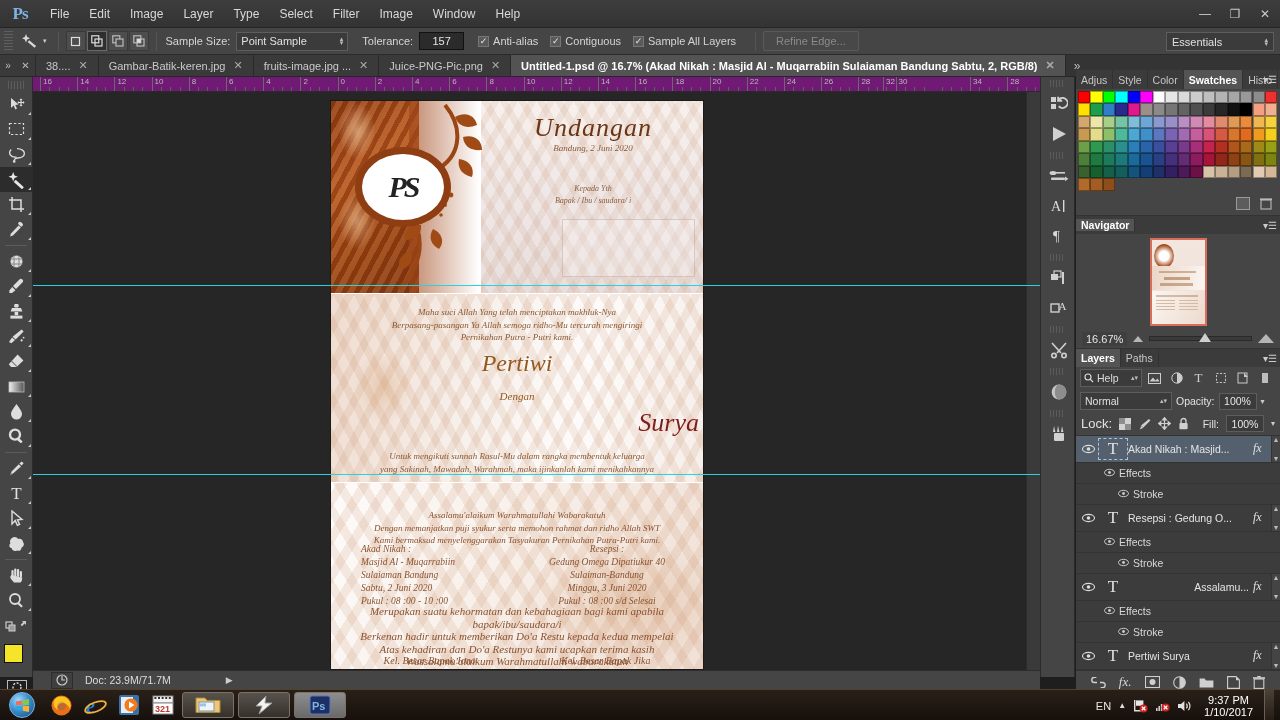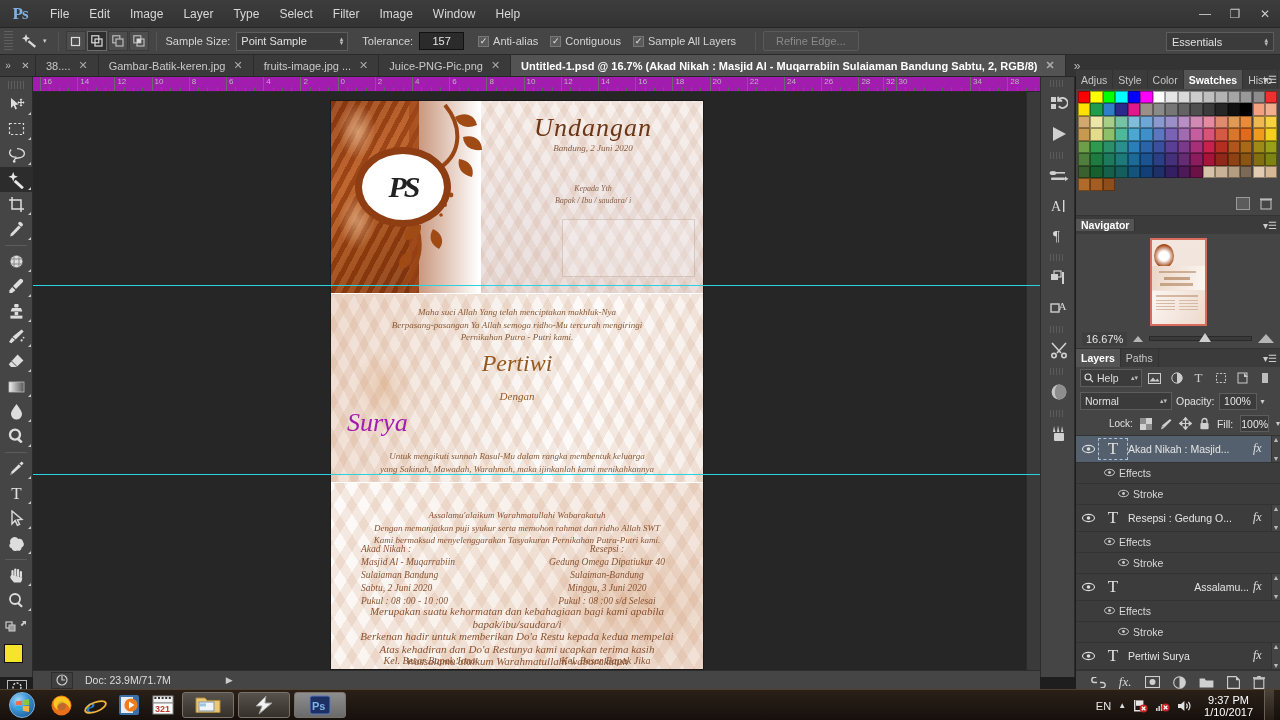--- a/index.html
+++ b/index.html
@@ -77,21 +77,21 @@
   .colorswatches { position:relative; width:33px; height:34px; margin-top:4px;}
   .fgsw { position:absolute; left:4px; top:2px; width:19px; height:19px; background:#f4e52a;
      border:1px solid #111; }
   .bgsw { position:absolute; left:13px; top:12px; width:19px; height:19px; background:#f0a884;
      border:1px solid #111; z-index:-1;}
   .qmask { width:33px; height:22px; display:flex; align-items:center; justify-content:center;}
   .scrnmode { width:33px; height:22px; display:flex; align-items:center; justify-content:center;}
 
   
   .ruler-h { position:absolute; left:33px; top:77px; width:1007px; height:15px;
-     background:#a21caf; border-bottom:1px solid #2a2a2a; overflow:hidden;}
+     background:#701a75; border-bottom:1px solid #2a2a2a; overflow:hidden;}
   .ruler-v { position:absolute; left:33px; top:92px; width:15px; height:578px;
      background:#3c3c3c; border-right:1px solid #2a2a2a;}
   .rtick { position:absolute; top:0; height:15px; border-left:1px solid #6a6a6a;
      font-size:8px; color:#b9b9b9; padding-left:2px; line-height:9px;}
   .rminor { position:absolute; bottom:0; height:4px; border-left:1px solid #606060;}
   .canvas { position:absolute; left:33px; top:92px; width:1007px; height:578px;
      background:#2a2a2a; overflow:hidden;}
   .cbg { position:absolute; left:0; top:0; right:0; bottom:0;
      background:#262626;}
   .card { position:absolute; left:298px; top:9px; width:372px; height:568px;
@@ -144,22 +144,22 @@
        repeating-linear-gradient(-62deg, rgba(190,125,80,.13) 0 8px, rgba(255,255,255,0) 8px 18px),
        linear-gradient(100deg,#efdcd0 0%,#f8f2ee 42%,#fdfbfa 66%,#f6eee9 100%);
   }
   .sec2 .t-top { position:absolute; left:16px; top:12px; width:340px; text-align:center;
      font-family:"Liberation Serif",serif; font-style:italic; font-size:9px; color:#8a5a34;
      line-height:12.5px;}
   .sec2 .bride { position:absolute; left:16px; top:56px; width:340px; text-align:center;
      font-family:"Liberation Serif",serif; font-style:italic; font-size:24px; color:#96581f;}
   .sec2 .dengan { position:absolute; left:16px; top:96px; width:340px; text-align:center;
      font-family:"Liberation Serif",serif; font-style:italic; font-size:11px; color:#96581f;}
-  .sec2 .groom { position:absolute; left:16px; top:114px; width:340px; text-align:left;
-     font-family:"Liberation Serif",serif; font-style:italic; font-size:26px; color:#a21caf;}
+  .sec2 .groom { position:absolute; left:28px; top:114px; width:340px; text-align:right;
+     font-family:"Liberation Serif",serif; font-style:italic; font-size:26px; color:#7f1d1d;}
   .sec2 .t-bot { position:absolute; left:12px; top:156px; width:348px; text-align:center;
      font-family:"Liberation Serif",serif; font-style:italic; font-size:9px; color:#8a5a34;
      line-height:12.5px;}
 
   .sec3-bg { position:absolute; inset:0;
      background:
        repeating-linear-gradient(58deg, rgba(195,130,85,.14) 0 9px, rgba(255,255,255,0) 9px 20px),
        repeating-linear-gradient(-58deg, rgba(195,130,85,.14) 0 9px, rgba(255,255,255,0) 9px 20px),
        radial-gradient(ellipse 140px 90px at 300px 120px, rgba(205,145,95,.30) 0%, rgba(255,255,255,0) 70%),
        linear-gradient(115deg,#fdfbfa 0%,#f8f0ea 45%,#f0e0d6 100%);
@@ -1130,21 +1130,21 @@
       <div class="modesel">
         <span>Normal</span>
         <span class="spin">▴▾</span>
       </div>
       <span style="font-size:10.5px;color:#e0e0e0;">Opacity:</span>
       <div class="opbox">100%</div>
       <span style="font-size:8px;color:#ccc;">▾</span>
     </div>
 
     <div class="lockrow">
-      <span style="font-size:10px;color:#e0e0e0;margin-left:28px;">Lock:</span>
+      <span style="font-size:13px;color:#e0e0e0;">Lock:</span>
       <span>
         <svg width="12" height="12">
             <rect width="6" height="6" fill="#8e8e8e"></rect>
             <rect x="6" y="6" width="6" height="6" fill="#8e8e8e"></rect>
             <rect x="6" width="6" height="6" fill="#d2d2d2"></rect>
             <rect y="6" width="6" height="6" fill="#d2d2d2"></rect>
           </svg>
       </span>
       <span>
         <svg width="13" height="12">

